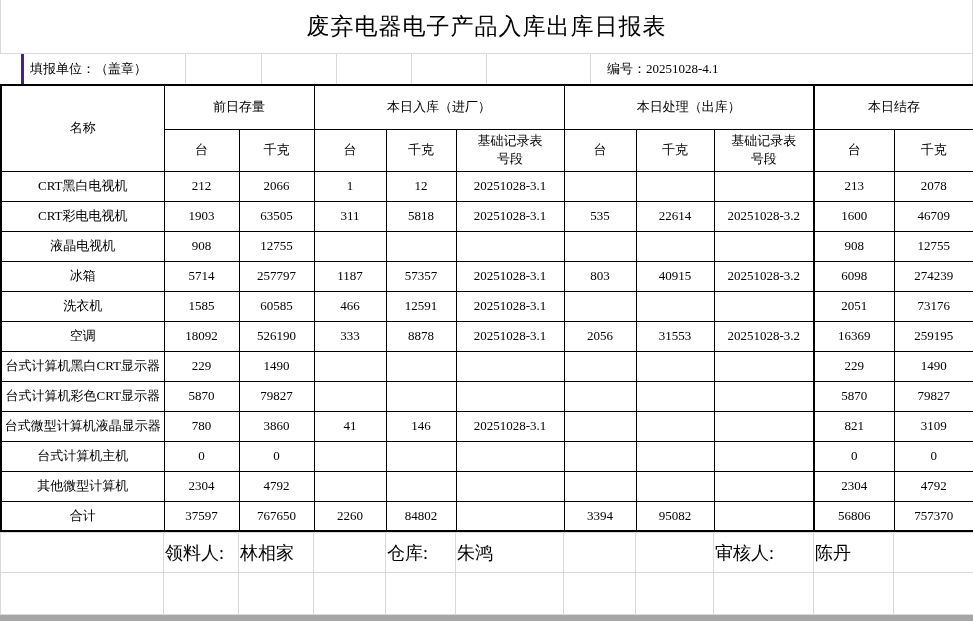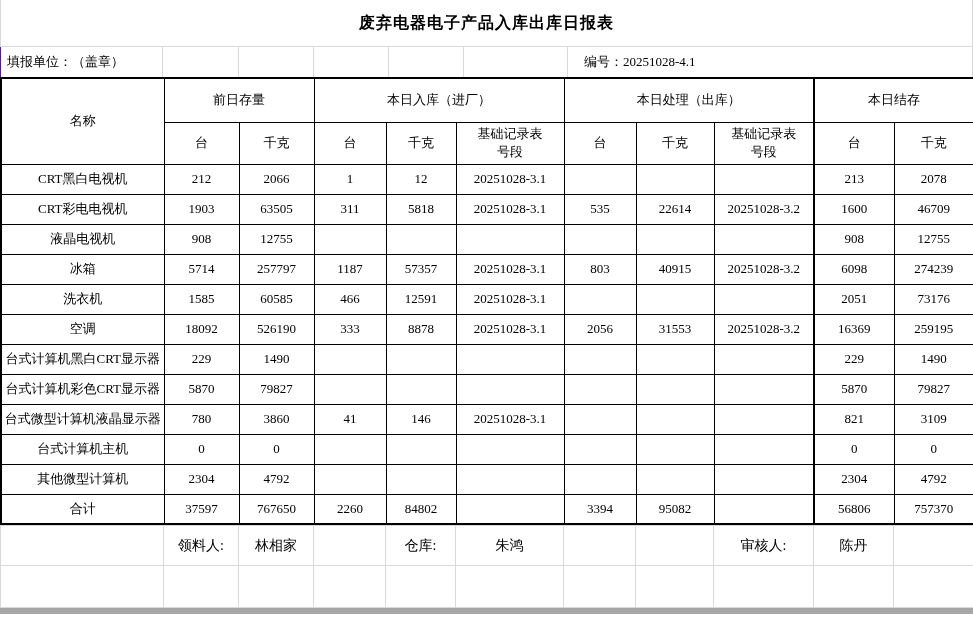--- a/index.html
+++ b/index.html
@@ -3,30 +3,31 @@
 <meta charset="utf-8">
 <style>
   html, body { margin: 0; padding: 0; background: #ffffff; }
   .sheet {
     width: 973px; height: 628px;
     font-family: "Liberation Serif", "DejaVu Serif", serif;
     color: #000; box-sizing: border-box; overflow: hidden; background: #fff;
   }
   
   .title-row {
-    height: 47px; display: flex; align-items: center; justify-content: center;
-    font-size: 16px; font-weight: bold; letter-spacing: 1px;
+    height: 54px; display: flex; align-items: center; justify-content: center;
+    font-size: 23px; font-weight: normal; letter-spacing: 1px;
     border-left: 1px solid #d9d9d9; border-right: 1px solid #d9d9d9;
     border-bottom: 1px solid #d9d9d9; box-sizing: border-box;
   }
   
   .info-row {
     height: 30px; display: flex; font-size: 13px;
-    border-left: 1px solid #4c1d95; border-right: 1px solid #d9d9d9;
+    border-left: 3px solid #4c1d95; border-right: 1px solid #d9d9d9;
     box-sizing: border-box;
+    margin-left: 21px;
   }
   .info-cell {
     box-sizing: border-box; border-right: 1px solid #d9d9d9;
     display: flex; align-items: center; white-space: nowrap; overflow: hidden;
   }
   .info-cell:last-child { border-right: none; }
   
   table { border-collapse: collapse; table-layout: fixed; }
   .main-table { width: 973px; border: 2px solid #000; }
   .main-table th, .main-table td {
@@ -34,22 +35,22 @@
     font-size: 13px; font-weight: normal; padding: 0 1px; overflow: hidden;
     white-space: nowrap; box-sizing: border-box;
   }
   .main-table .group-row th { height: 44px; }
   .main-table .sub-row th { height: 42px; white-space: pre-line; line-height: 1.35; }
   .main-table tbody td { height: 30px; }
   .thick-left { border-left: 2px solid #000 !important; }
   
   .footer-table { width: 973px; border: 1px solid #d9d9d9; border-top: none; }
   .footer-table td {
-    border: 1px solid #d9d9d9; text-align: center; vertical-align: middle;
-    font-size: 14px; padding: 0 1px; overflow: hidden; white-space: nowrap;
+    border: 1px solid #d9d9d9; text-align: left; vertical-align: middle;
+    font-size: 18px; padding: 0 1px; overflow: hidden; white-space: nowrap;
     box-sizing: border-box;
   }
   .footer-table .sign-row td { height: 40px; }
   .footer-table .blank-row td { height: 42px; }
   
   .bottom-strip { height: 6px; width: 973px; background: #a6a6a6; }
 </style>
 </head>
 <body>
 

